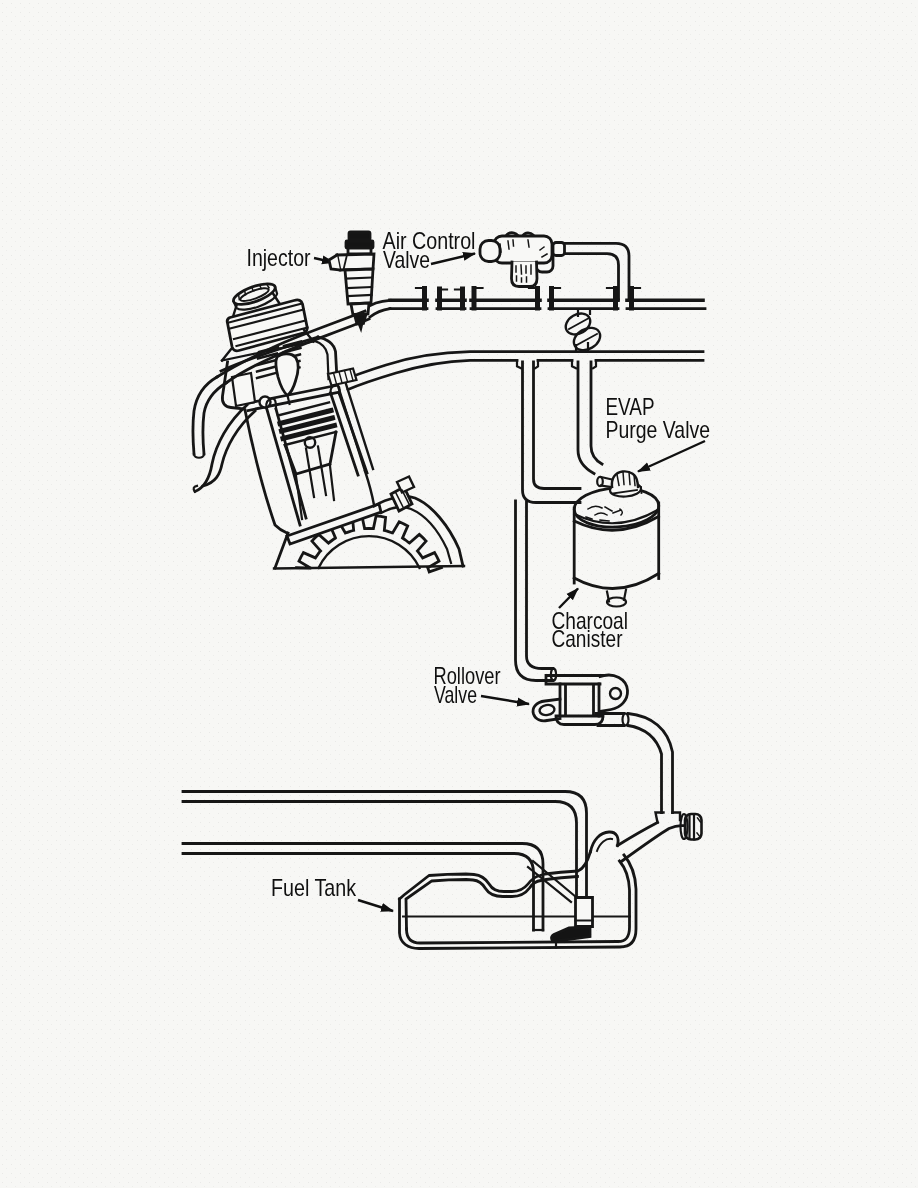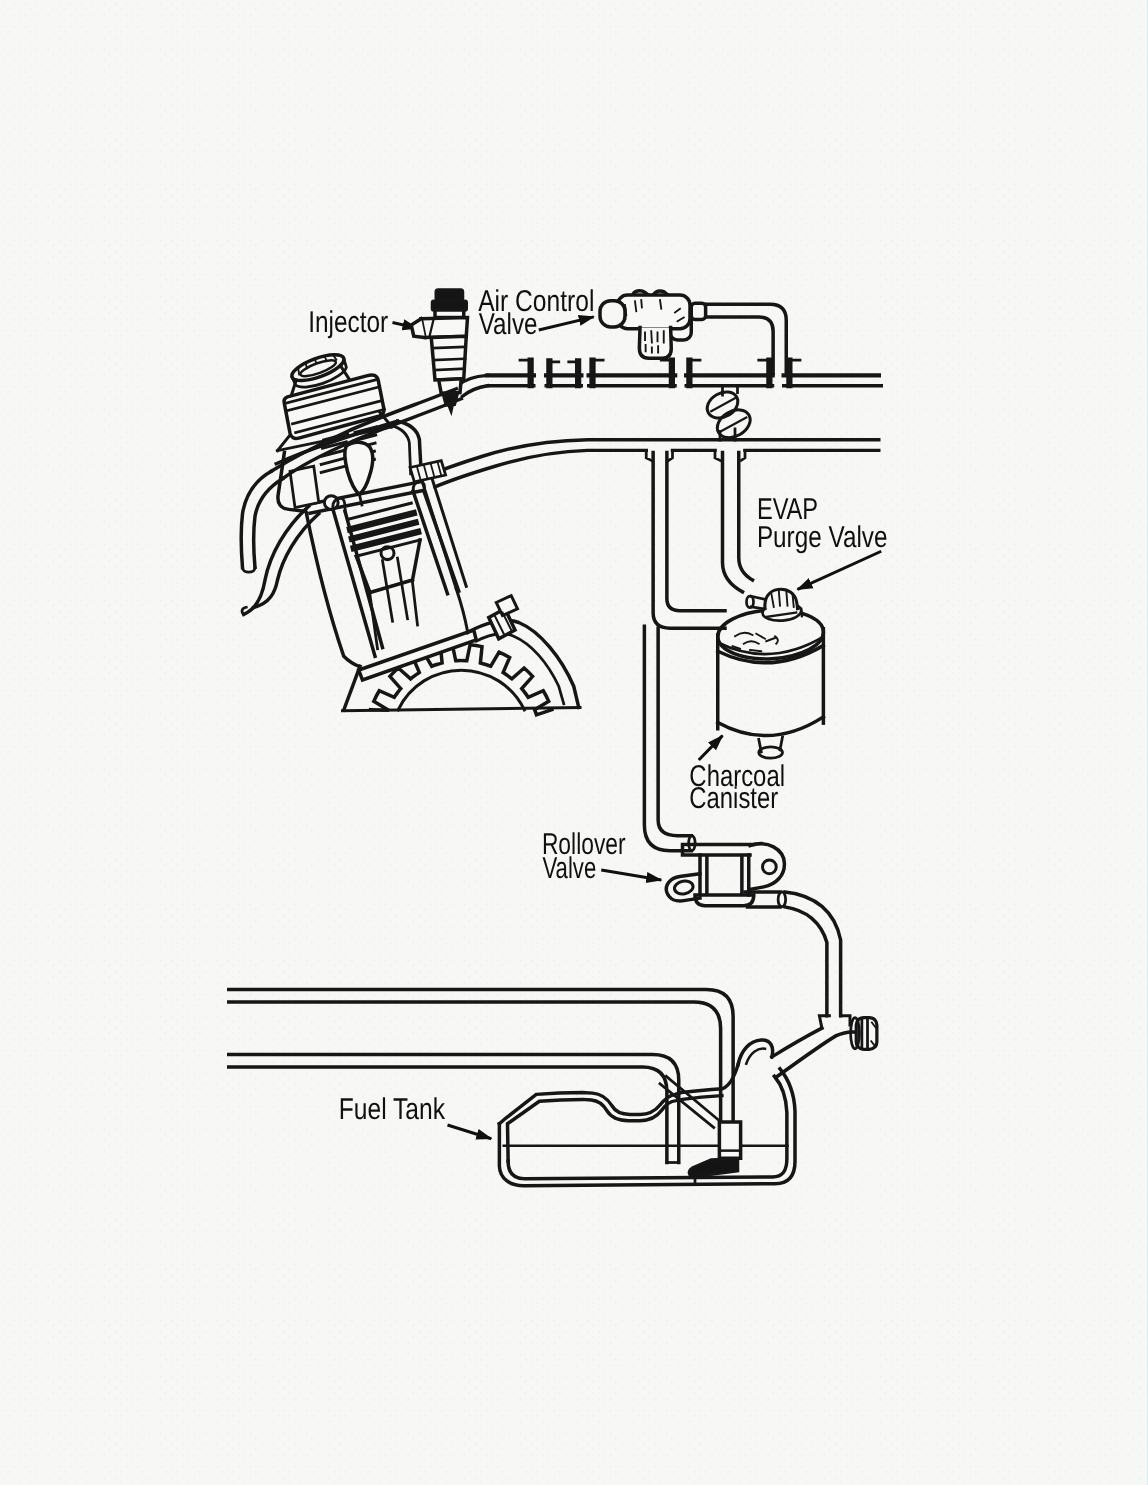--- a/index.html
+++ b/index.html
@@ -1,16 +1,16 @@
 <!DOCTYPE html>
 <html><head>
 <meta charset="utf-8">
 <style>
   html,body{margin:0;padding:0;background:#ffffff;}
-  #page{width:918px;height:1188px;background:#5eead4;position:relative;overflow:hidden;}
+  #page{width:918px;height:1188px;background:#e5e5e5;position:relative;overflow:hidden;}
   svg{position:absolute;top:0;left:0;}
   text{font-family:"Liberation Sans",sans-serif;font-size:24px;fill:#101010;}
 </style>
 </head>
 <body>
 <div id="page">
 <svg width="918" height="1188" viewBox="0 0 918 1188">
 <rect width="918" height="1188" fill="url(#noise)"></rect>
 <defs>
 <pattern id="noise" width="9" height="9" patternUnits="userSpaceOnUse">

